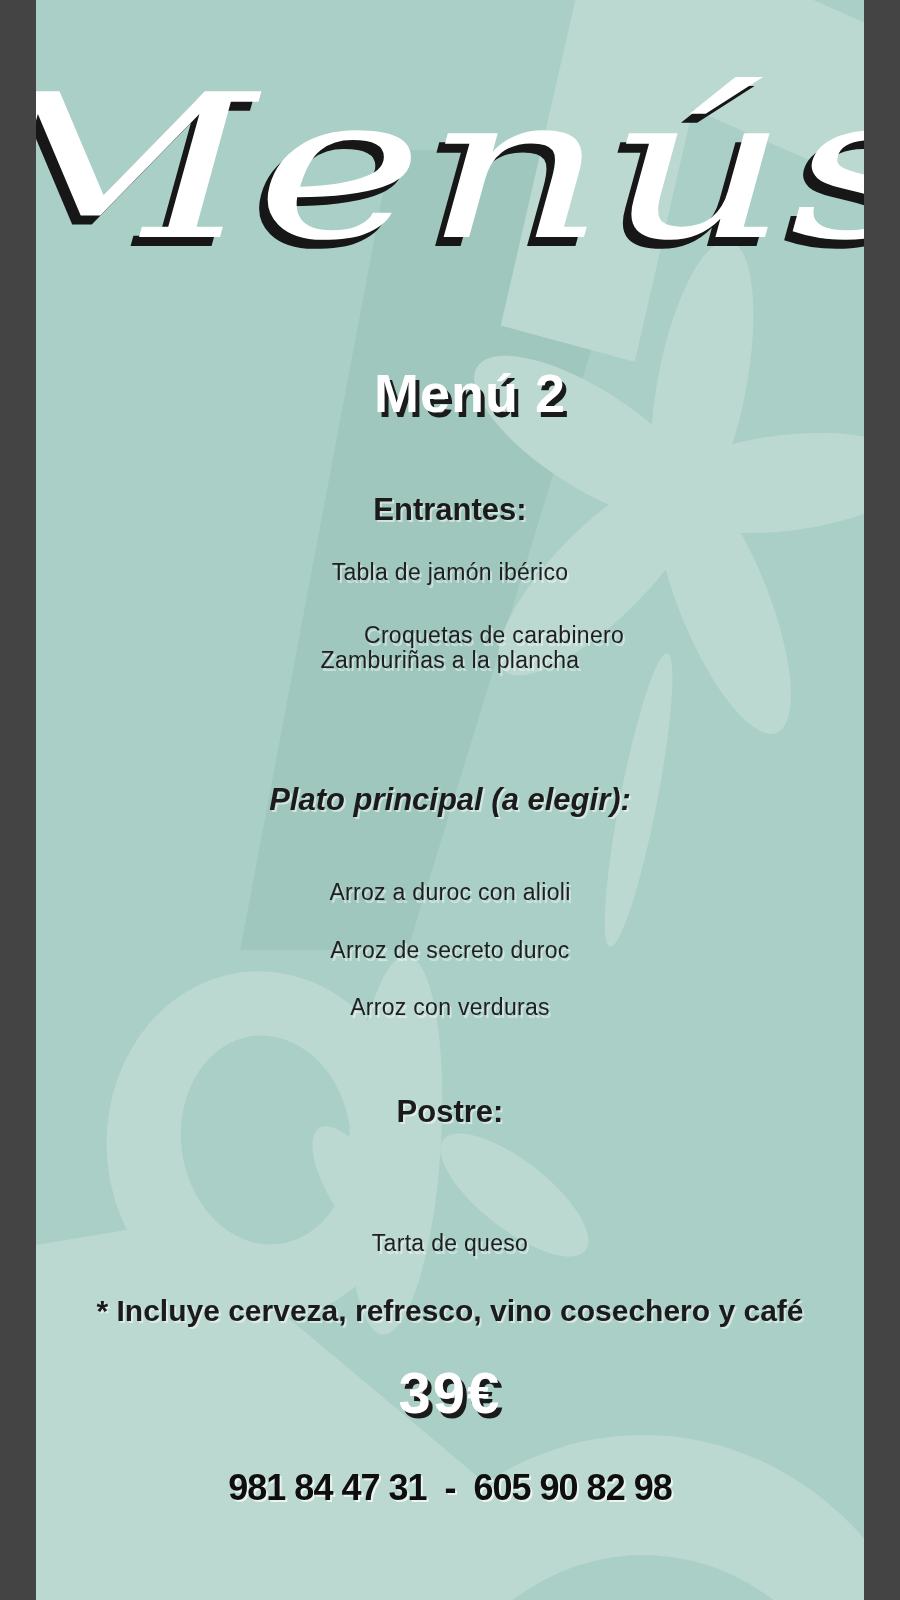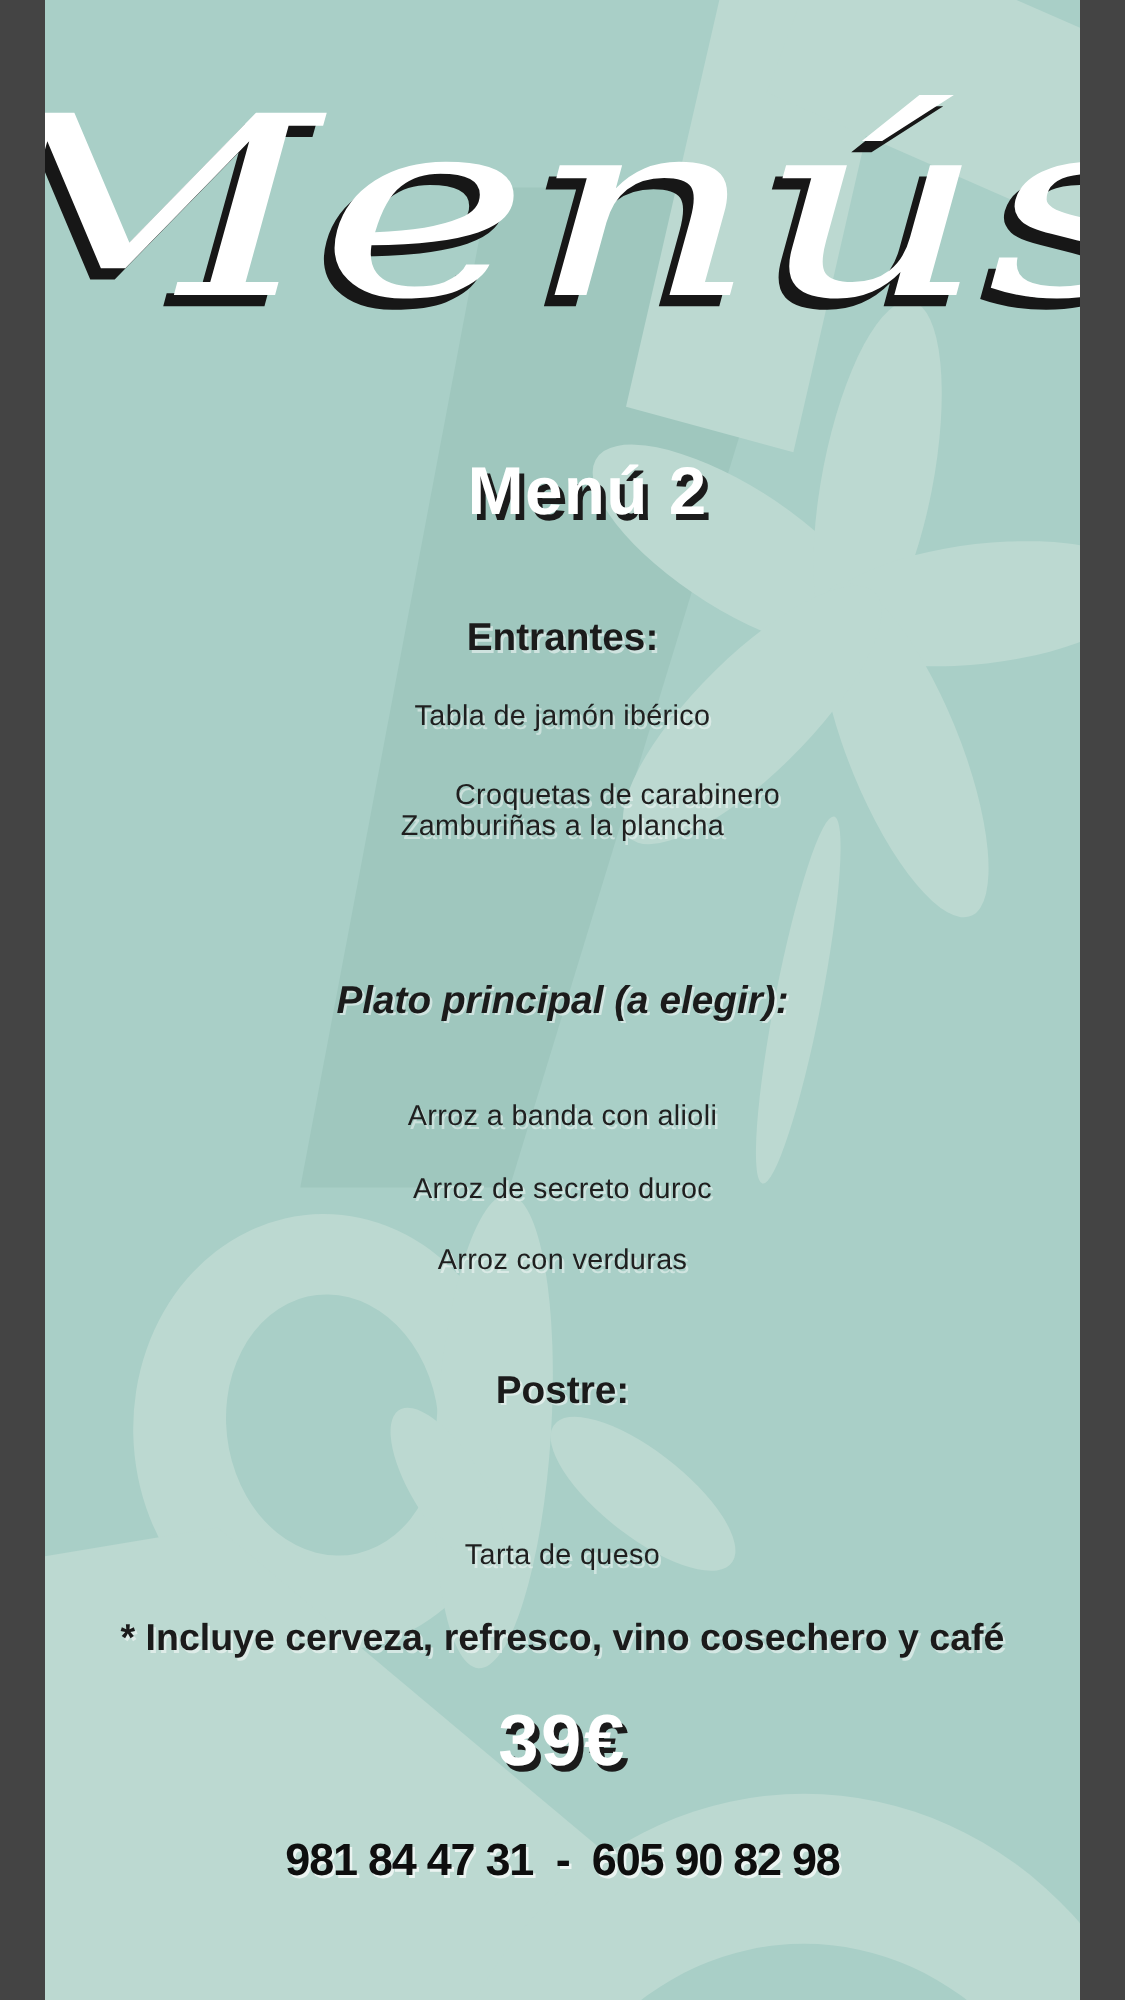--- a/index.html
+++ b/index.html
@@ -96,21 +96,21 @@
   <h1 class="txt title">Menús</h1>
 
   <h2 class="txt menu-name">Menú 2</h2>
 
   <div class="txt heading h0">Entrantes:</div>
   <div class="txt item i00">Tabla de jamón ibérico</div>
   <div class="txt item i01">Croquetas de carabinero</div>
   <div class="txt item i02">Zamburiñas a la plancha</div>
 
   <div class="txt heading h1">Plato principal (a elegir):</div>
-  <div class="txt item i10">Arroz a banda con alioli</div>
+  <div class="txt item i10">Arroz a duroc con alioli</div>
   <div class="txt item i11">Arroz de secreto duroc</div>
   <div class="txt item i12">Arroz con verduras</div>
 
   <div class="txt heading h2">Postre:</div>
   <div class="txt item i20">Tarta de queso</div>
 
   <div class="txt note">* Incluye cerveza, refresco, vino cosechero y café</div>
 
   <div class="txt price">39€</div>
 

